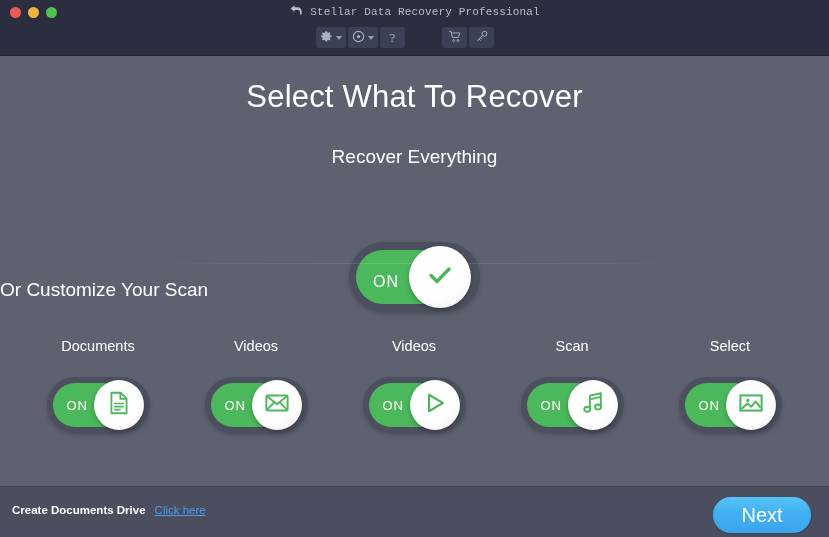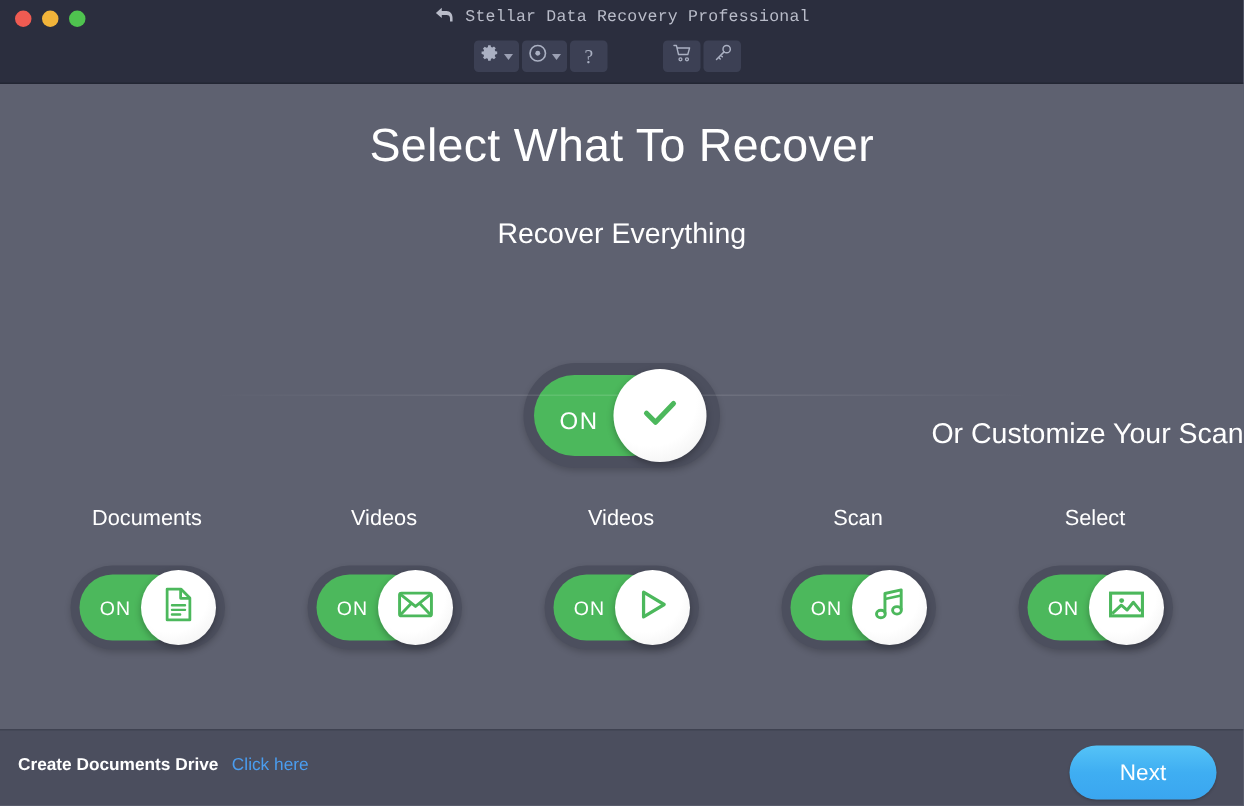--- a/index.html
+++ b/index.html
@@ -93,21 +93,21 @@
     text-align: center;
     font-size: 19px; color: #ffffff; font-weight: normal;
   }
   .divider {
     position: absolute; left: 140px; right: 140px; top: 206px;
     height: 1px;
     background: linear-gradient(to right, rgba(255,255,255,0), rgba(255,255,255,.13), rgba(255,255,255,0));
   }
   .h3 {
     position: absolute; left: 0; right: 0; top: 222px;
-    text-align: right;
+    text-align: left;
     font-size: 19px; color: #ffffff; font-weight: normal;
   }
 
   
   .master-toggle {
     position: absolute; left: 349px; top: 185px;
     width: 131px; height: 70px;
     background: #4c4f5e;
     border-radius: 35px;
     box-shadow: 0 2px 4px rgba(0,0,0,.18);
@@ -180,29 +180,29 @@
     width: 829px; height: 51px;
     background: #4b4e5e;
     border-top: 1px solid #3f4251;
   }
   .footer-left {
     position: absolute; left: 12px; top: 17px;
     display: flex; align-items: baseline; gap: 9px;
   }
   .footer-text { font-size: 11.5px; color: #ffffff; font-weight: bold; }
   .footer-link {
-    font-size: 11.5px; color: #4a9df0; cursor: pointer;
+    font-size: 11.5px; color: #4a9df0; text-decoration: underline; cursor: pointer;
   }
   .next-btn {
     position: absolute; right: 18px; top: 10px;
     width: 98px; height: 36px;
     border-radius: 18px;
     background: linear-gradient(to bottom, #55c3f7 0%, #3faef2 50%, #3aa6f0 100%);
     display: flex; align-items: center; justify-content: center;
-    font-size: 15px; color: #ffffff;
+    font-size: 20px; color: #ffffff;
     cursor: pointer;
     box-shadow: 0 1px 2px rgba(0,0,0,.2);
   }
 </style>
 </head>
 <body>
 
 <div id="app">
 
   <div class="titlebar">

